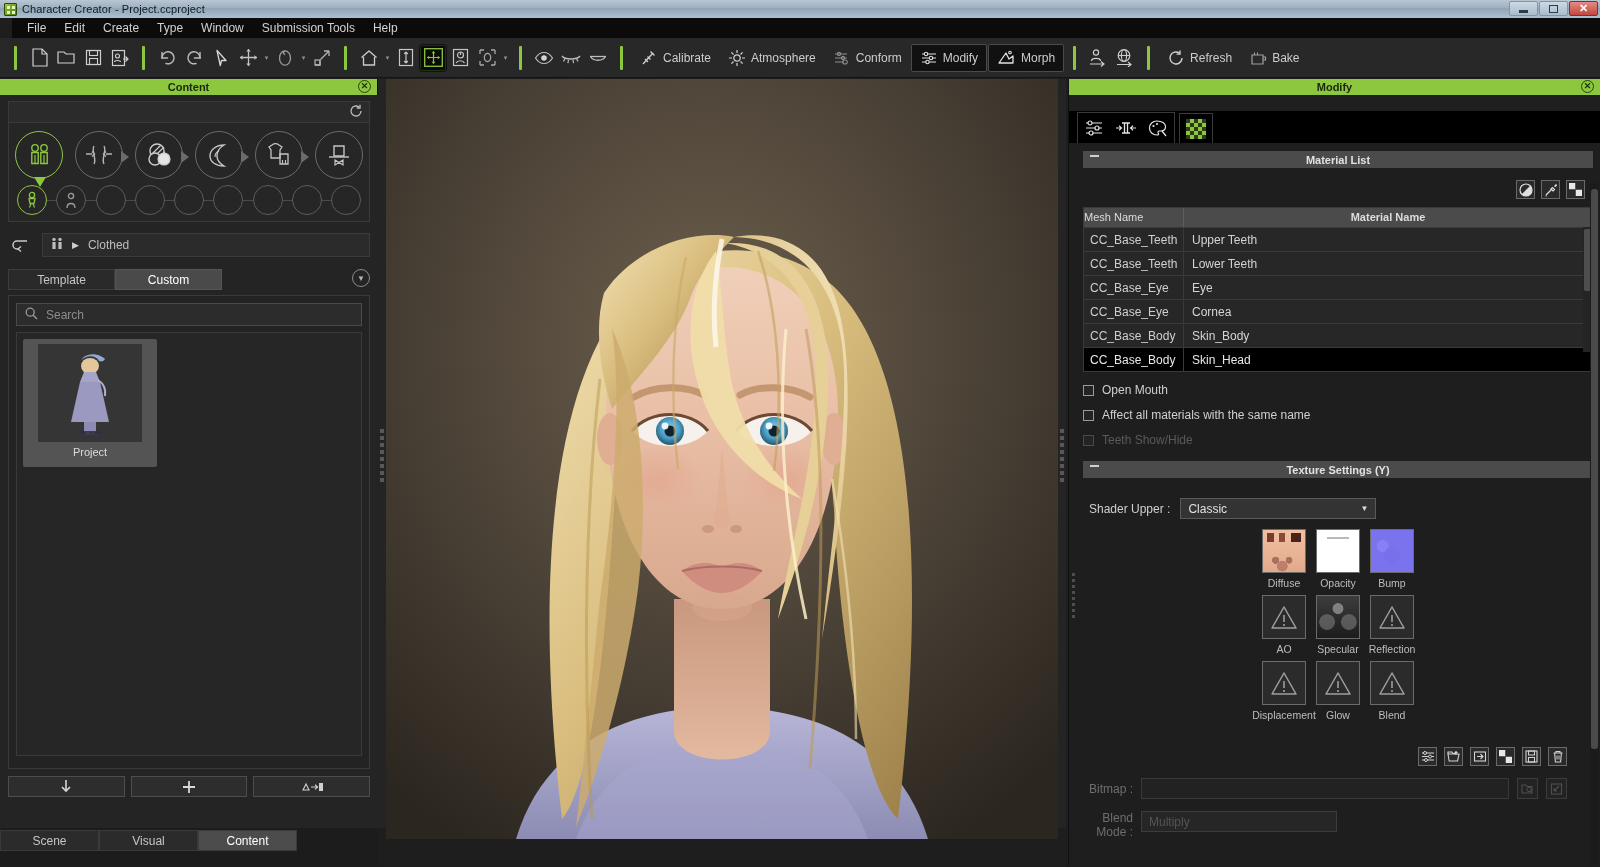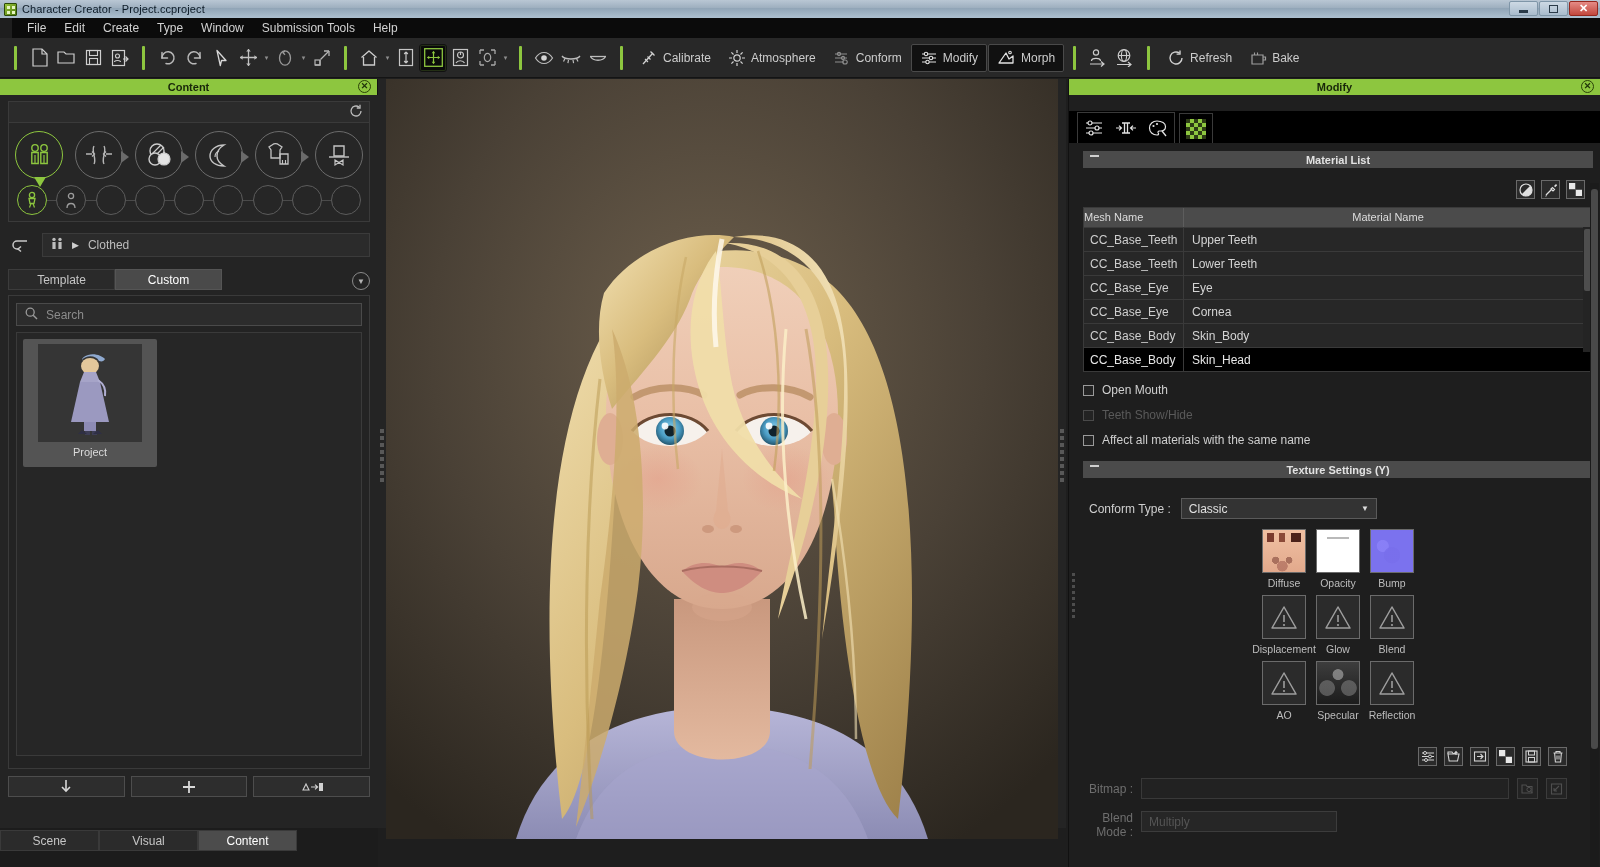--- a/index.html
+++ b/index.html
@@ -118,21 +118,21 @@
   .dot.sel{ border-color:#8dc63f;}
   .dotline{ flex:1 1 auto; height:1px; background:#4a4a4a;}
 
   .crumbrow{ display:flex; align-items:center; gap:10px; margin-top:11px;}
   .backbtn{ width:24px;height:22px; display:flex;align-items:center;justify-content:center;}
   .crumbbox{
     flex:1; height:24px; border:1px solid #3b3b3b; background:#2b2b2b;
     display:flex; align-items:center; gap:9px; padding:0 8px; color:#bdbdbd; font-size:12px;
   }
 
-  .tabsrow{ display:flex; align-items:flex-end; margin-top:12px; gap:0; position:relative;}
+  .tabsrow{ display:flex; align-items:flex-start; margin-top:12px; gap:0; position:relative;}
   .ctab{
     width:107px; height:21px; line-height:21px; text-align:center; font-size:12px;
     background:#2a2a2a; border:1px solid #3c3c3c; color:#c6c6c6;
   }
   .ctab.active{ background:#4a4a4a; color:#ffffff; border-color:#555;}
   .chev{ margin-left:auto; width:18px;height:18px; border-radius:50%; border:1px solid #8a8a8a;
     display:flex;align-items:center;justify-content:center; color:#b5b5b5; font-size:8px;}
 
   .listbox{
     margin-top:5px; border:1px solid #3a3a3a; background:#232323; height:474px; padding:7px;
@@ -218,21 +218,21 @@
 
   .iconrow{ display:flex; justify-content:flex-end; gap:6px; margin-top:12px; padding-right:8px;}
   .sqico{
     width:19px;height:19px;border:1px solid #6a6a6a; background:#2a2a2a;
     display:flex;align-items:center;justify-content:center;
   }
 
   .mattable{ margin-top:8px; border:1px solid #3a3a3a; position:relative;}
   .matthead{ display:flex; height:19px; background:#4b4b4b; color:#dcdcdc; font-size:11px;}
   .matthead .c1{ width:100px; text-align:left; line-height:19px; border-right:1px solid #5d5d5d;}
-  .matthead .c2{ flex:1; text-align:center; line-height:19px;}
+  .matthead .c2{ flex:1; text-align:center; line-height:19px;font-weight:bold;}
   .matrow{ display:flex; height:24px; border-top:1px solid #3a3a3a; background:#272727; font-size:12px;}
   .matrow:first-of-type{ border-top:none;}
   .matrow .c1{ width:100px; padding-left:6px; line-height:24px; color:#cfcfcf; border-right:1px solid #3a3a3a;}
   .matrow .c2{ flex:1; padding-left:8px; line-height:24px; color:#d4d4d4;}
   .matrow.sel{ background:#000;}
   .matrow.sel .c1,.matrow.sel .c2{ color:#e8e8e8;}
   .matscroll{
     position:absolute; right:0px; top:19px; width:9px; height:125px; background:#242424;
   }
   .matscroll i{ position:absolute; left:1px; top:2px; width:7px; height:62px; background:#4e4e4e; border-radius:2px;}
@@ -970,36 +970,36 @@
           </div>
           <div class="matscroll">
               <i></i>
             </div>
         </div>
 
         <div class="chkrow">
           <span class="cbox"></span>
           <span>Open Mouth</span>
         </div>
+        <div class="chkrow">
+          <span class="cbox"></span>
+          <span>Affect all materials with the same name</span>
+        </div>
         <div class="chkrow disabled">
           <span class="cbox"></span>
           <span>Teeth Show/Hide</span>
         </div>
-        <div class="chkrow">
-          <span class="cbox"></span>
-          <span>Affect all materials with the same name</span>
-        </div>
 
         <div class="section-head texhead">
           <span class="minus"></span>
           <span>Texture Settings  (Y)</span>
         </div>
 
         <div class="shaderrow">
-          <span class="shaderlabel">Conform Type :</span>
+          <span class="shaderlabel">Shader Upper :</span>
           <div class="shadersel">
             <span>Classic</span>
             <span class="arw">▼</span>
           </div>
         </div>
 
         <div class="texgrid">
           <div class="texrow">
             <div class="texcell">
               <div class="texbox">
@@ -1011,20 +1011,48 @@
               <div class="texbox">
                   <div class="tex-opacity"></div>
                 </div>
               <div class="texcap">Opacity</div>
             </div>
             <div class="texcell">
               <div class="texbox">
                   <div class="tex-bump"></div>
                 </div>
               <div class="texcap">Bump</div>
+            </div>
+          </div>
+          <div class="texrow">
+            <div class="texcell">
+              <div class="texbox">
+                <svg class="warn" viewBox="0 0 30 27">
+                    <path d="M15 3l12 21H3z" fill="none" stroke="#9e9e9e" stroke-width="1.5" stroke-linejoin="round"></path>
+                    <path d="M15 11v7" stroke="#9e9e9e" stroke-width="1.6"></path>
+                    <circle cx="15" cy="21" r="1.1" fill="#9e9e9e"></circle>
+                  </svg>
+              </div>
+              <div class="texcap">AO</div>
+            </div>
+            <div class="texcell">
+              <div class="texbox">
+                  <div class="tex-spec"></div>
+                </div>
+              <div class="texcap">Specular</div>
+            </div>
+            <div class="texcell">
+              <div class="texbox">
+                <svg class="warn" viewBox="0 0 30 27">
+                    <path d="M15 3l12 21H3z" fill="none" stroke="#9e9e9e" stroke-width="1.5" stroke-linejoin="round"></path>
+                    <path d="M15 11v7" stroke="#9e9e9e" stroke-width="1.6"></path>
+                    <circle cx="15" cy="21" r="1.1" fill="#9e9e9e"></circle>
+                  </svg>
+              </div>
+              <div class="texcap">Reflection</div>
             </div>
           </div>
           <div class="texrow">
             <div class="texcell">
               <div class="texbox">
                 <svg class="warn" viewBox="0 0 30 27">
                     <path d="M15 3l12 21H3z" fill="none" stroke="#9e9e9e" stroke-width="1.5" stroke-linejoin="round"></path>
                     <path d="M15 11v7" stroke="#9e9e9e" stroke-width="1.6"></path>
                     <circle cx="15" cy="21" r="1.1" fill="#9e9e9e"></circle>
                   </svg>
@@ -1045,48 +1073,20 @@
               <div class="texbox">
                 <svg class="warn" viewBox="0 0 30 27">
                     <path d="M15 3l12 21H3z" fill="none" stroke="#9e9e9e" stroke-width="1.5" stroke-linejoin="round"></path>
                     <path d="M15 11v7" stroke="#9e9e9e" stroke-width="1.6"></path>
                     <circle cx="15" cy="21" r="1.1" fill="#9e9e9e"></circle>
                   </svg>
               </div>
               <div class="texcap">Blend</div>
             </div>
           </div>
-          <div class="texrow">
-            <div class="texcell">
-              <div class="texbox">
-                <svg class="warn" viewBox="0 0 30 27">
-                    <path d="M15 3l12 21H3z" fill="none" stroke="#9e9e9e" stroke-width="1.5" stroke-linejoin="round"></path>
-                    <path d="M15 11v7" stroke="#9e9e9e" stroke-width="1.6"></path>
-                    <circle cx="15" cy="21" r="1.1" fill="#9e9e9e"></circle>
-                  </svg>
-              </div>
-              <div class="texcap">AO</div>
-            </div>
-            <div class="texcell">
-              <div class="texbox">
-                  <div class="tex-spec"></div>
-                </div>
-              <div class="texcap">Specular</div>
-            </div>
-            <div class="texcell">
-              <div class="texbox">
-                <svg class="warn" viewBox="0 0 30 27">
-                    <path d="M15 3l12 21H3z" fill="none" stroke="#9e9e9e" stroke-width="1.5" stroke-linejoin="round"></path>
-                    <path d="M15 11v7" stroke="#9e9e9e" stroke-width="1.6"></path>
-                    <circle cx="15" cy="21" r="1.1" fill="#9e9e9e"></circle>
-                  </svg>
-              </div>
-              <div class="texcap">Reflection</div>
-            </div>
-          </div>
         </div>
 
         <div class="bottomicons">
           <div class="sqico">
             <svg width="14" height="13" viewBox="0 0 14 13">
                 <path d="M1 3h12M1 6.5h12M1 10h12" stroke="#d4d4d4" stroke-width="1.1"></path>
                 <circle cx="4" cy="3" r="1.5" fill="#232323" stroke="#d4d4d4" stroke-width="1"></circle>
                 <circle cx="9" cy="6.5" r="1.5" fill="#232323" stroke="#d4d4d4" stroke-width="1"></circle>
                 <circle cx="5" cy="10" r="1.5" fill="#232323" stroke="#d4d4d4" stroke-width="1"></circle>
               </svg>

